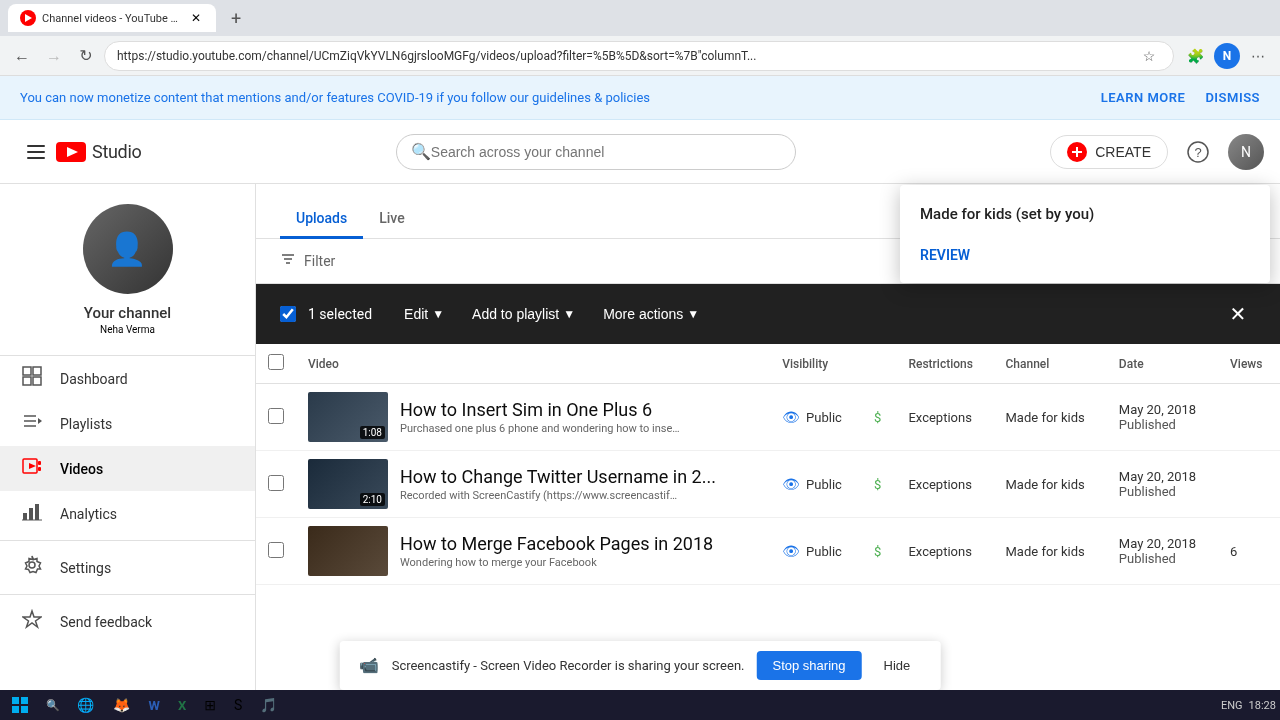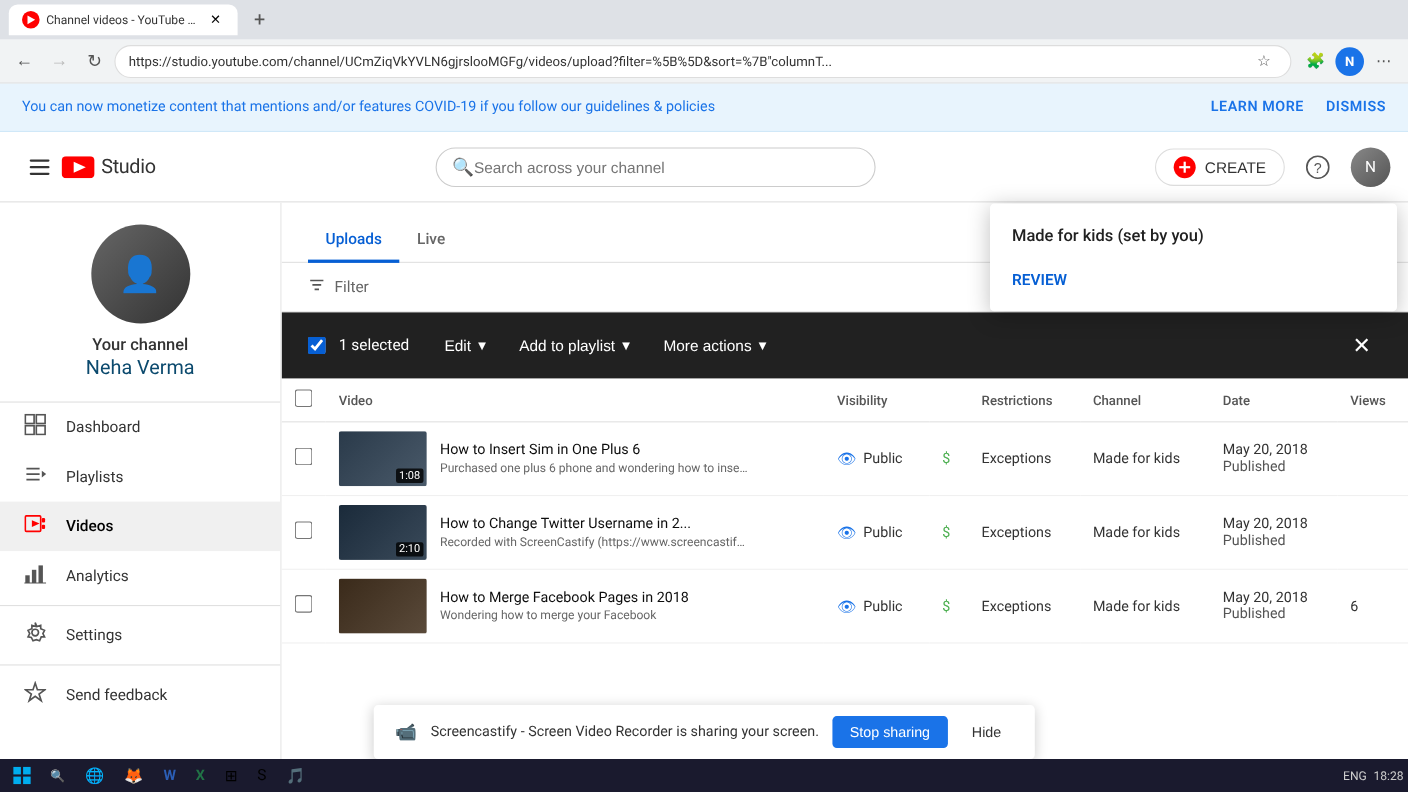--- a/index.html
+++ b/index.html
@@ -171,21 +171,21 @@
     }
     .channel-avatar {
       width: 90px;
       height: 90px;
       border-radius: 50%;
       background: #ccc;
       overflow: hidden;
       margin-bottom: 10px;
     }
     .channel-name { font-size: 15px; font-weight: 500; color: #333; margin-bottom: 2px; }
-    .channel-handle { font-size: 18px; color: #0c4a6e; }
+    .channel-handle { font-size: 10px; color: #000000; }
 
     .sidebar-nav { flex: 1; }
     .nav-item {
       display: flex;
       align-items: center;
       gap: 16px;
       padding: 10px 20px;
       cursor: pointer;
       color: #333;
       font-size: 14px;
@@ -323,21 +323,21 @@
       font-size: 10px;
       padding: 1px 3px;
       border-radius: 2px;
     }
     .thumbnail-img {
       width: 100%;
       height: 100%;
       background: #555;
     }
     .video-info { display: flex; flex-direction: column; gap: 2px; }
-    .video-title { font-size: 13px; color: #0d0d0d; font-weight: 400; }
+    .video-title { font-size: 18px; color: #0d0d0d; font-weight: 400; }
     .video-desc { font-size: 11px; color: #666; max-width: 280px; overflow: hidden; text-overflow: ellipsis; white-space: nowrap; }
 
     .visibility-cell { display: flex; align-items: center; gap: 6px; }
     .visibility-icon { color: #1a73e8; font-size: 14px; }
 
     .dollar-icon { color: #4caf50; }
 
     .date-cell { font-size: 12px; color: #333; }
     .date-status { color: #555; }
 

